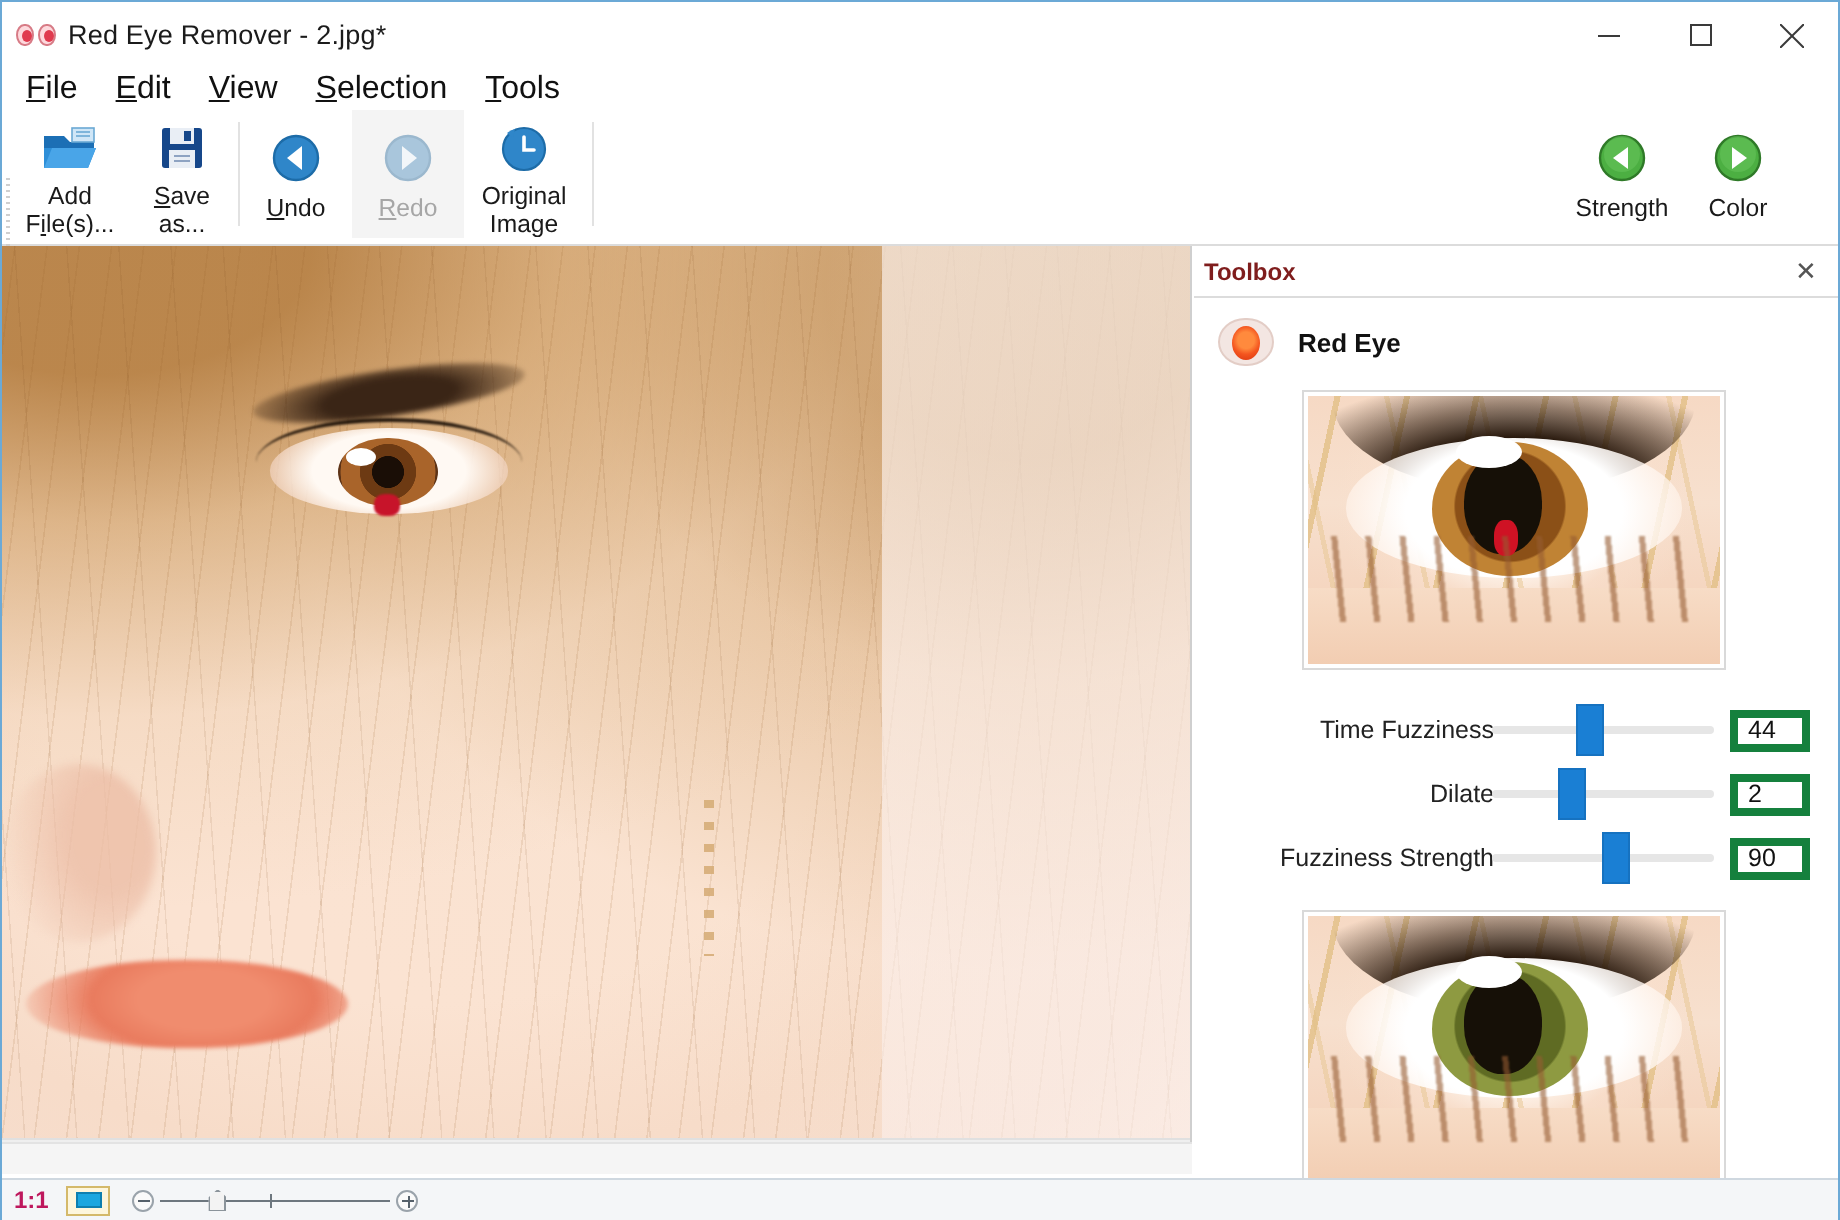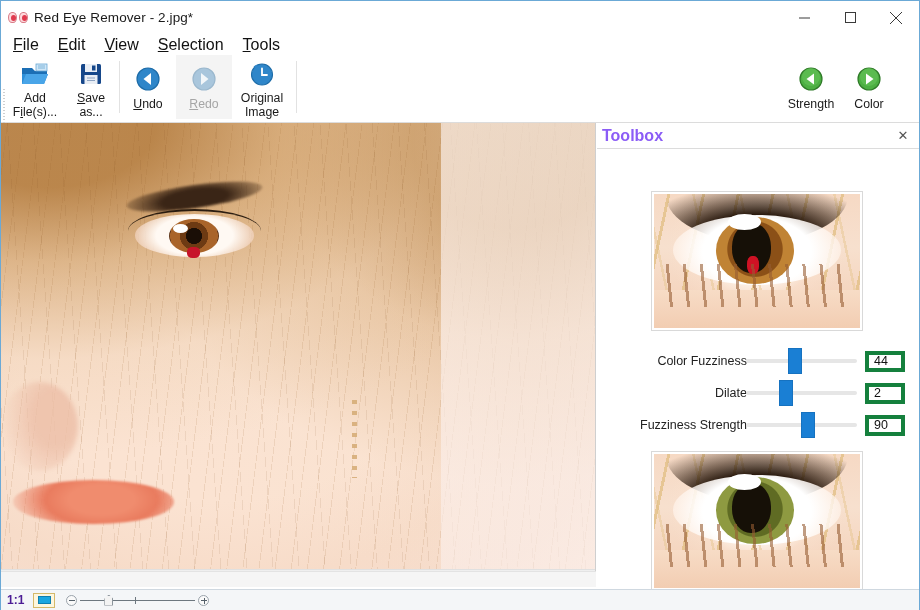--- a/index.html
+++ b/index.html
@@ -100,21 +100,21 @@
             background:repeating-linear-gradient(to bottom, rgba(214,173,120,.9) 0 4px, rgba(255,255,255,0) 4px 11px);
             filter:blur(.3px); }
   .canvas-bottom-pad { position:absolute; left:0; top:446px; width:595px; height:24px;
             background:#efefef; border-top:1px solid #e0e0e0; }
 
   
   .toolbox { position:absolute; left:596px; top:122px; width:322px; height:448px;
              background:#fff; }
   .tb-head { position:relative; height:26px; border-bottom:1px solid #dcdcdc;
              display:flex; align-items:center; }
-  .tb-title { font-size:16px; font-weight:bold; color:#8b5cf6; margin-left:5px; }
+  .tb-title { font-size:12px; font-weight:bold; color:#7f1d1d; margin-left:5px; }
   .tb-close { position:absolute; right:8px; top:4px; width:16px; height:16px;
               display:flex; align-items:center; justify-content:center;
               color:#555; font-size:13px; }
   .tb-body { position:relative; height:421px; }
   .section-head { display:flex; align-items:center; height:36px;
                   padding-left:12px; margin-top:4px; }
   .redeye-ico { width:28px; height:24px; position:relative; }
   .redeye-ico .outer { position:absolute; inset:0; border-radius:50% / 52%;
               background:#f3e6e2; border:1px solid #e3cdc6; }
   .redeye-ico .inner { position:absolute; left:7px; top:3.5px; width:14px; height:17px;
@@ -171,21 +171,21 @@
   
   .hscroll { position:absolute; left:0; top:570px; width:595px; height:16px;
              background:#f5f5f5; border-top:1px solid #e3e3e3; }
 
   
   .statusbar { position:absolute; left:0; top:588px; width:918px; height:21px;
                background:#f4f6f8; border-top:1px solid #cfd8e0;
                display:flex; align-items:center; font-size:12px; color:#1b1b1b; }
   .sb-cell { height:21px; display:flex; align-items:center; padding:0 7px;
              border-right:1px solid #cfd8e0; white-space:nowrap; }
-  .sb-zoomlbl { color:#4c1d95; font-weight:bold; padding:0 6px; }
+  .sb-zoomlbl { color:#be185d; font-weight:bold; padding:0 6px; }
   .fit-ico { width:22px; height:15px; border:1px solid #d4b96a;
              background:#fdf6dd; display:flex; align-items:center;
              justify-content:center; }
   .fit-ico i { display:block; width:13px; height:8px; background:#1aa6e0;
                border:1px solid #0e7fb0; }
   .zoomslider { display:flex; align-items:center; padding:0 8px; }
   .zs-btn { width:11px; height:11px; border:1px solid #9aa3ab; border-radius:50%;
             background:#fafafa; position:relative; }
   .zs-btn::before{ content:""; position:absolute; left:2px; top:4.5px;
             width:6px; height:1px; background:#55606a; }
@@ -366,37 +366,44 @@
     <div class="canvas-bottom-pad"></div>
   </div>
 
   <div class="toolbox">
     <div class="tb-head">
       <span class="tb-title">Toolbox</span>
       <span class="tb-close">✕</span>
     </div>
     <div class="tb-body">
 
+      <div class="section-head">
+        <span class="redeye-ico">
+          <span class="outer"></span>
+            <span class="inner"></span>
+        </span>
+        <span class="section-label">Red Eye</span>
+      </div>
 
       <div class="preview pv-top">
         <div class="eyezoom">
           <span class="cheek"></span>
           <span class="upperlid"></span>
           <span class="sclera"></span>
           <span class="iris2 iris-red"></span>
           <span class="pupil2"></span>
           <span class="glint2"></span>
           <span class="redmark"></span>
           <span class="lashes"></span>
         </div>
       </div>
 
       <div class="sliders">
         <div class="srow">
-          <span class="slabel">Color Fuzziness</span>
+          <span class="slabel">Time Fuzziness</span>
           <span class="strack">
             <span class="sthumb" style="left:42px; top:-11px;"></span>
           </span>
           <span class="sbox">44</span>
         </div>
         <div class="srow">
           <span class="slabel">Dilate</span>
           <span class="strack">
             <span class="sthumb" style="left:33px; top:-11px;"></span>
           </span>

